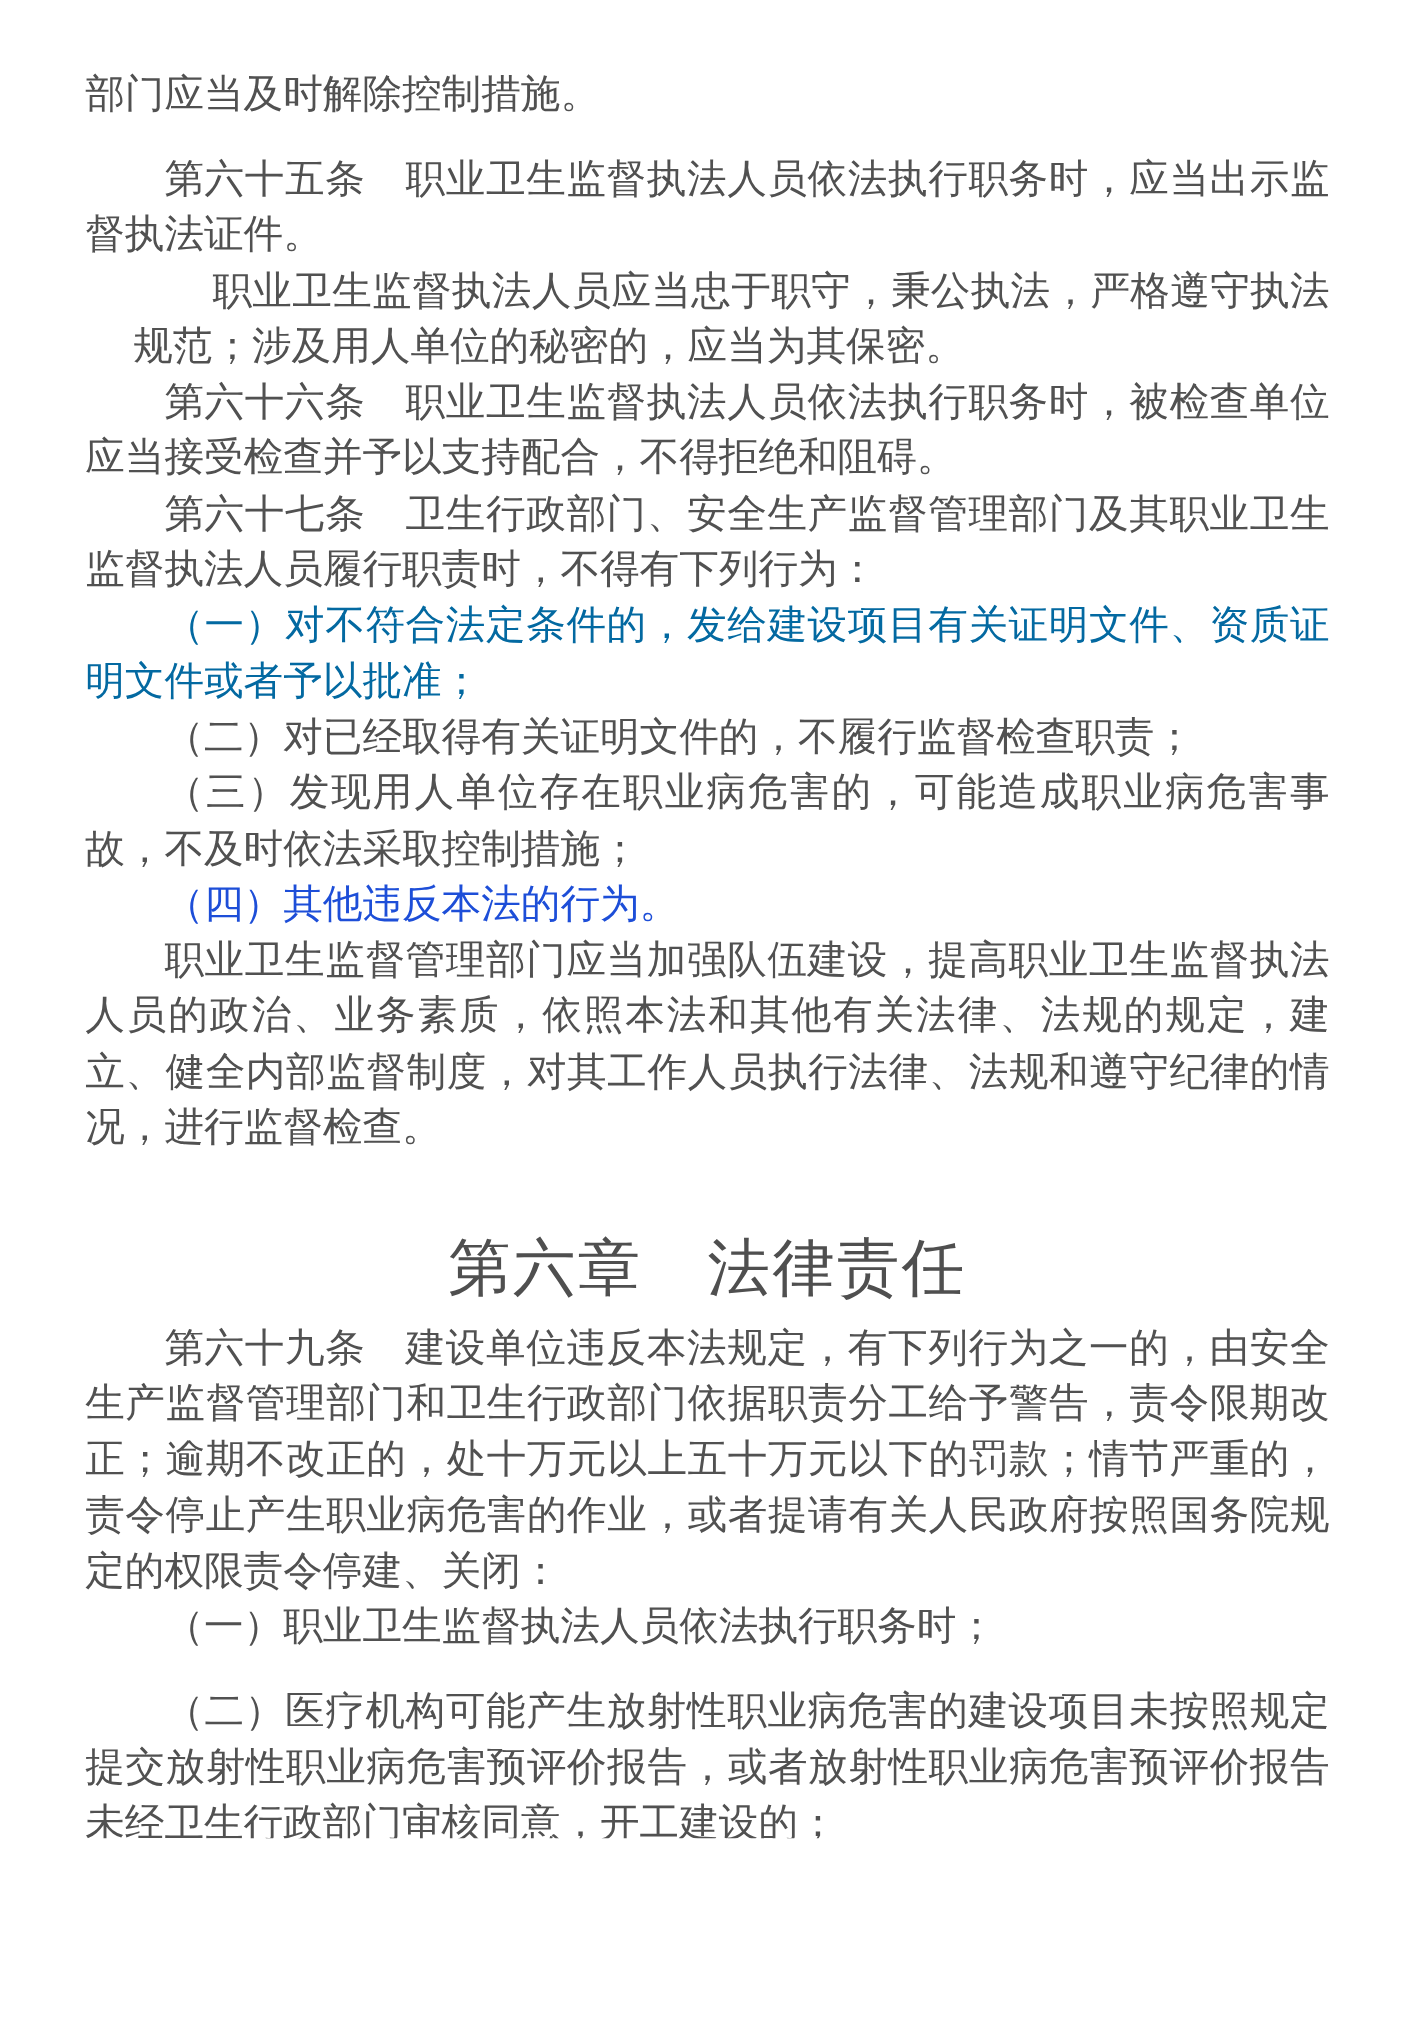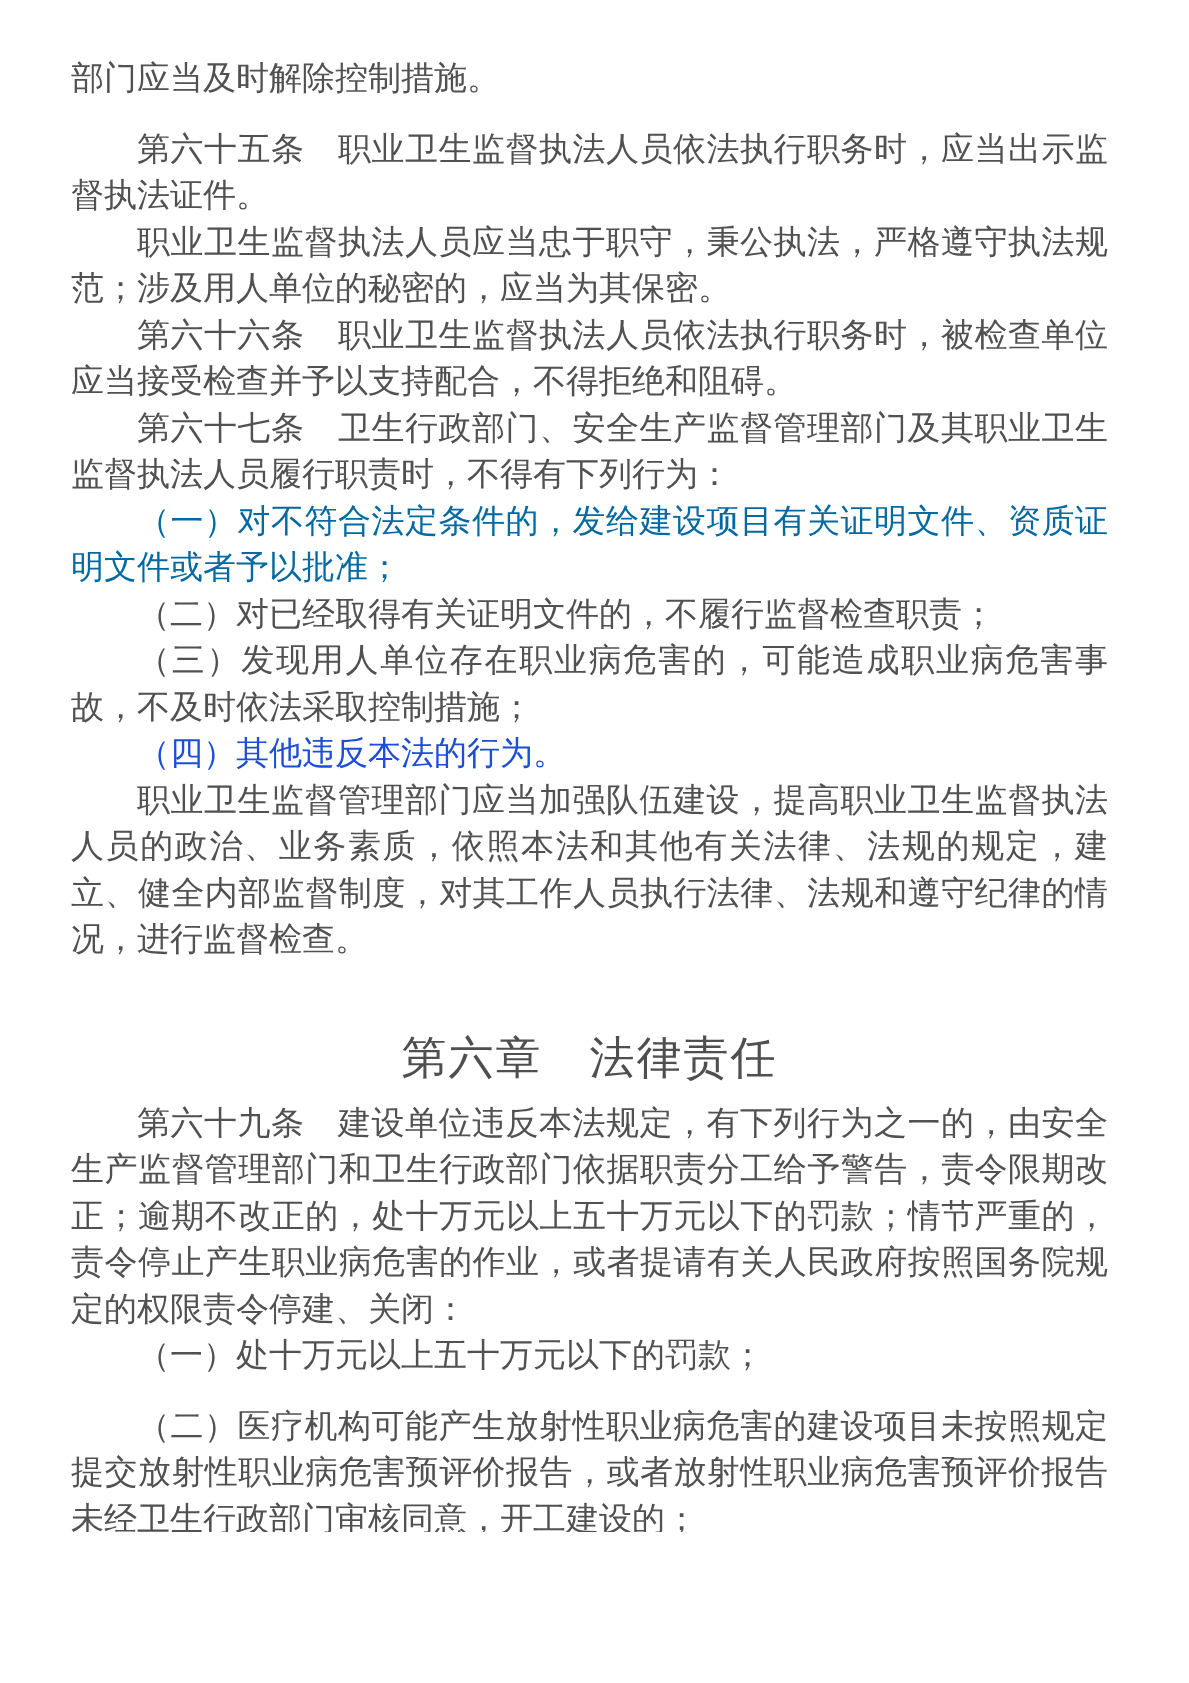--- a/index.html
+++ b/index.html
@@ -34,41 +34,41 @@
     overflow-wrap: break-word;
   }
   .para.continuation {
     text-indent: 0;
   }
   .chapter-heading {
     margin: 66px 0 13px 0;
     padding: 0;
     font-family: "Liberation Serif", serif;
     font-weight: 400;
-    font-size: 45px;
+    font-size: 52px;
     line-height: 58px;
     letter-spacing: 2px;
     color: #4f4f4f;
     text-align: center;
     text-indent: 0;
   }
 </style>
 </head>
 <body>
 
 <main class="page" style="background: rgb(255, 255, 255);">
   <article class="doc" id="doc">
       <p class="para continuation" style="color: rgb(81, 81, 81);">部门应当及时解除控制措施。</p>
       <p class="para" style="color: rgb(81, 81, 81); margin-top: 24px;">第六十五条　职业卫生监督执法人员依法执行职务时，应当出示监督执法证件。</p>
-      <p class="para" style="color: rgb(81, 81, 81);">职业卫生监督执法人员应当忠于职守，秉公执法，严格遵守执法规范；涉及用人单位的秘密的，应当为其保密。</p>
+      <p class="para" style="color: rgb(81, 81, 81); margin-left: 40px;">职业卫生监督执法人员应当忠于职守，秉公执法，严格遵守执法规范；涉及用人单位的秘密的，应当为其保密。</p>
       <p class="para" style="color: rgb(81, 81, 81);">第六十六条　职业卫生监督执法人员依法执行职务时，被检查单位应当接受检查并予以支持配合，不得拒绝和阻碍。</p>
       <p class="para" style="color: rgb(81, 81, 81);">第六十七条　卫生行政部门、安全生产监督管理部门及其职业卫生监督执法人员履行职责时，不得有下列行为：</p>
       <p class="para" style="color: #0369a1;">（一）对不符合法定条件的，发给建设项目有关证明文件、资质证明文件或者予以批准；</p>
       <p class="para" style="color: rgb(81, 81, 81);">（二）对已经取得有关证明文件的，不履行监督检查职责；</p>
       <p class="para" style="color: rgb(81, 81, 81);">（三）发现用人单位存在职业病危害的，可能造成职业病危害事故，不及时依法采取控制措施；</p>
       <p class="para" style="color: #1d4ed8;">（四）其他违反本法的行为。</p>
       <p class="para" style="color: rgb(81, 81, 81);">职业卫生监督管理部门应当加强队伍建设，提高职业卫生监督执法人员的政治、业务素质，依照本法和其他有关法律、法规的规定，建立、健全内部监督制度，对其工作人员执行法律、法规和遵守纪律的情况，进行监督检查。</p>
       <h2 class="chapter-heading" style="color: rgb(79, 79, 79);">第六章　法律责任</h2>
       <p class="para" style="color: rgb(81, 81, 81);">第六十九条　建设单位违反本法规定，有下列行为之一的，由安全生产监督管理部门和卫生行政部门依据职责分工给予警告，责令限期改正；逾期不改正的，处十万元以上五十万元以下的罚款；情节严重的，责令停止产生职业病危害的作业，或者提请有关人民政府按照国务院规定的权限责令停建、关闭：</p>
-      <p class="para" style="color: rgb(81, 81, 81);">（一）处十万元以上五十万元以下的罚款；</p>
+      <p class="para" style="color: rgb(81, 81, 81);">（一）职业卫生监督执法人员依法执行职务时；</p>
       <p class="para" style="color: rgb(81, 81, 81); margin-top: 24px;">（二）医疗机构可能产生放射性职业病危害的建设项目未按照规定提交放射性职业病危害预评价报告，或者放射性职业病危害预评价报告未经卫生行政部门审核同意，开工建设的；</p>
     </article>
 </main>
 
 </body></html>

